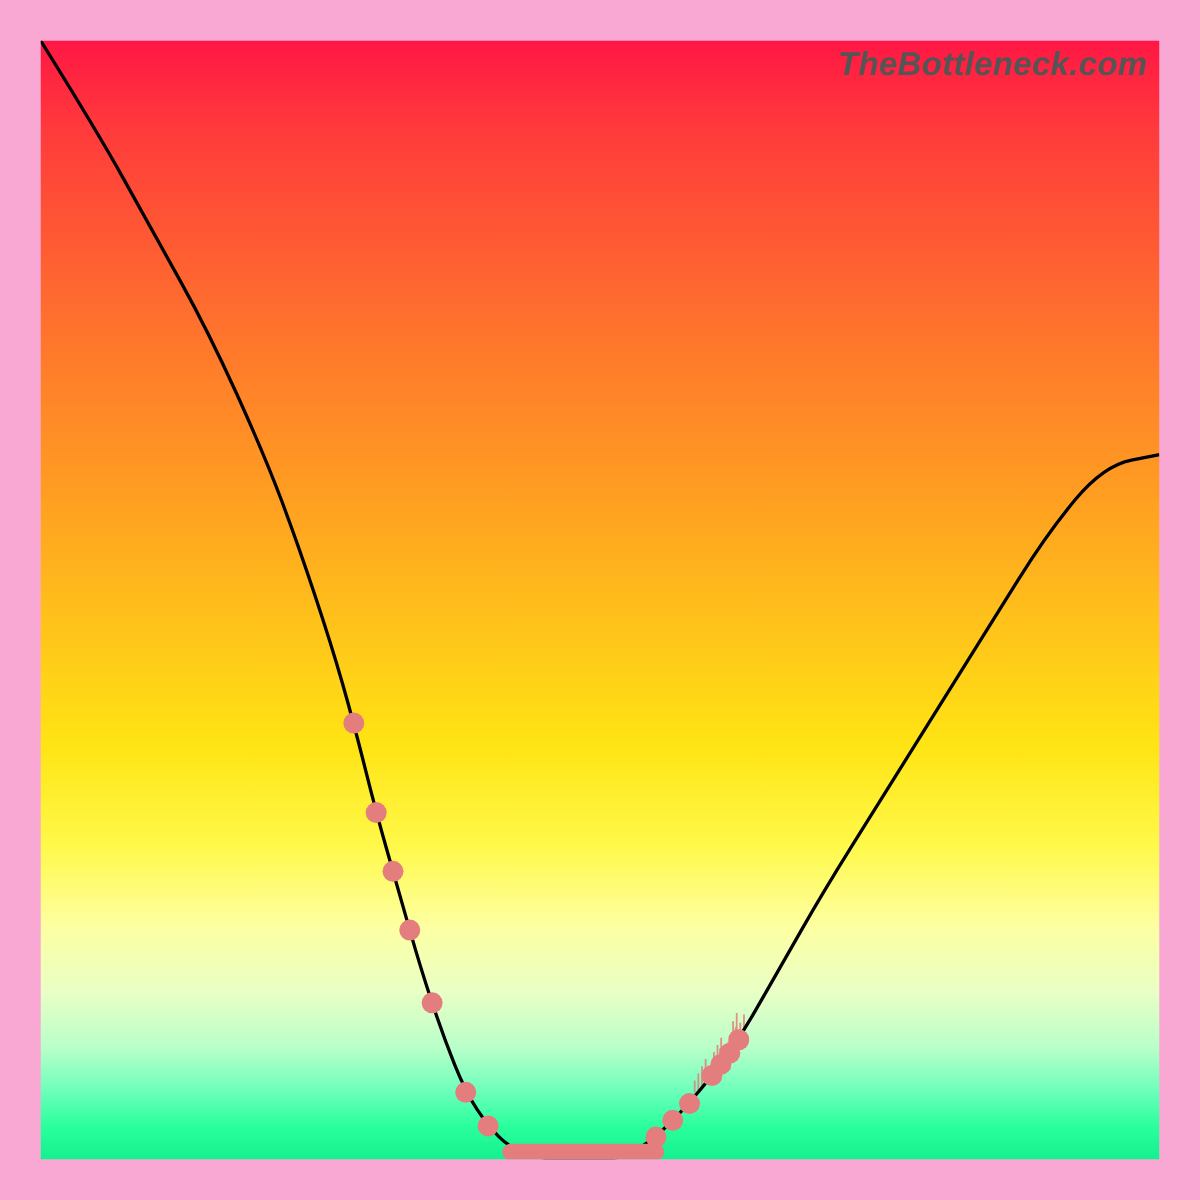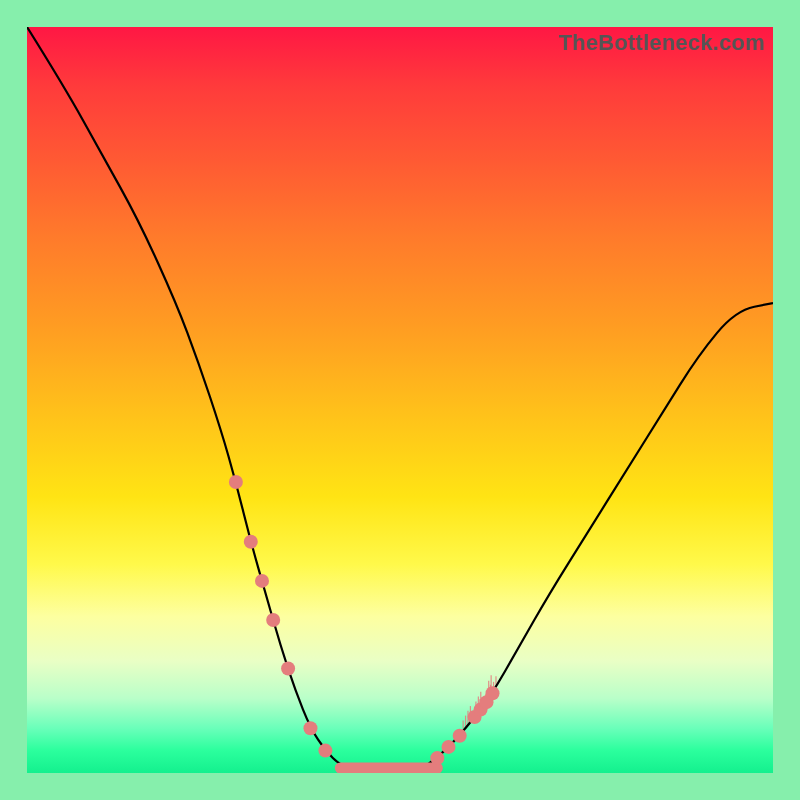--- a/index.html
+++ b/index.html
@@ -7,21 +7,22 @@
     padding: 0;
     width: 800px;
     height: 800px;
     overflow: hidden;
     font-family: Arial, Helvetica, sans-serif;
   }
   .frame {
     position: relative;
     width: 800px;
     height: 800px;
-    background: #86efac;
+    background: #f9a8d4;
+    font-style: italic;
   }
   .plot-area {
     position: absolute;
     left: 27px;
     top: 27px;
     width: 746px;
     height: 746px;
     overflow: hidden;
   }
   .gradient-bg {

